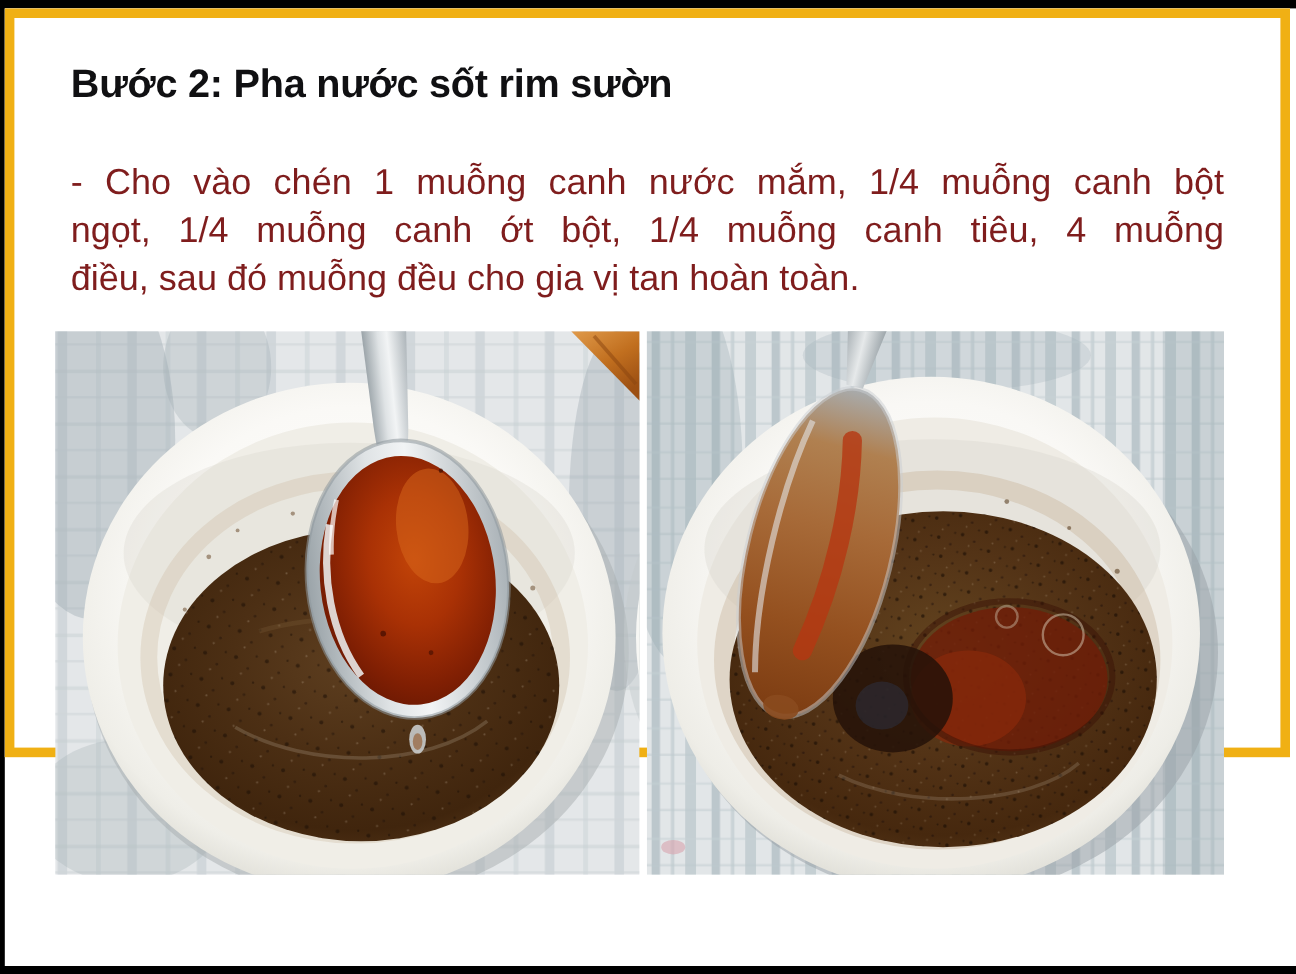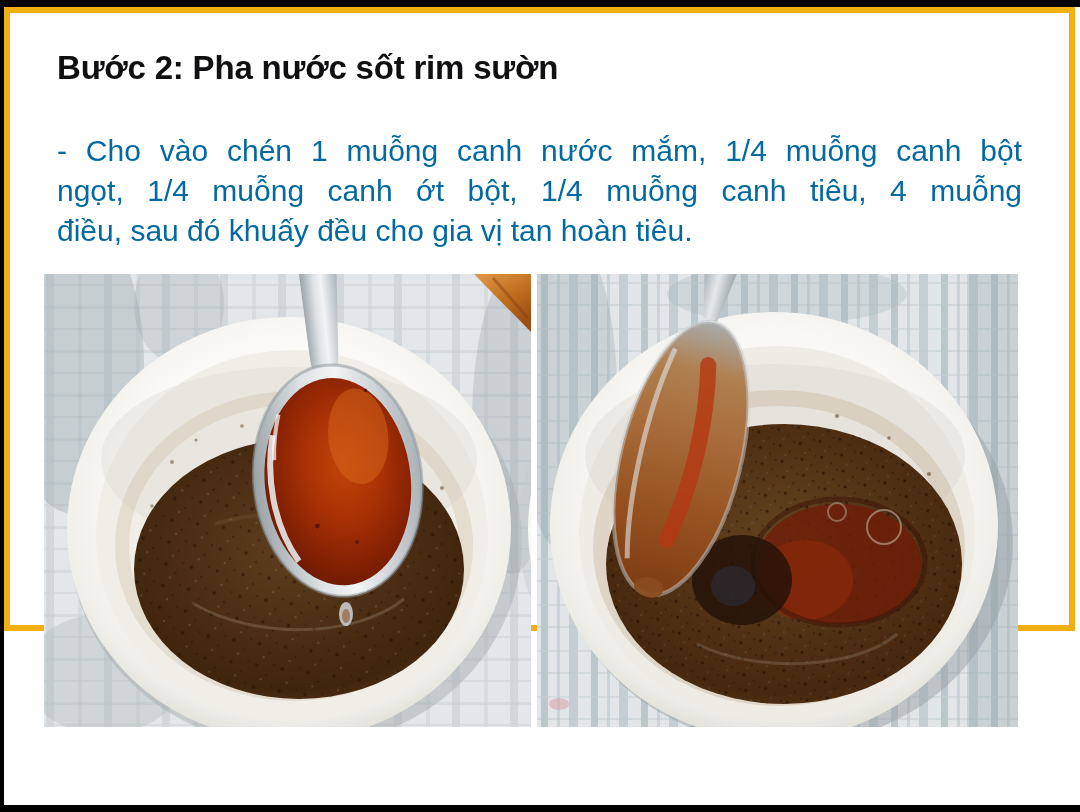--- a/index.html
+++ b/index.html
@@ -13,33 +13,33 @@
   }
   .bar { position:absolute; background:#000; }
   .bar-top    { left:0; top:0; width:1080px; height:7px; }
   .bar-bottom { left:0; top:805px; width:1080px; height:7px; }
   .bar-left   { left:0; top:0; width:4px; height:812px; }
   .card {
     position:absolute;
     left:4px; top:7px;
     width:1071px; height:624px;
     background:#ffffff;
-    border:6px solid #ef4444;
+    border:8px solid #ef4444;
   }
   .heading {
     margin:38px 47px 0 47px;
     font-size:33px;
     line-height:34px;
     font-weight:bold;
     color:#101012;
     letter-spacing:-0.2px;
   }
   .bodytext {
     margin:46px 47px 0 47px;
-    color:#0369a1;
+    color:#7f1d1d;
   }
   .line {
     font-size:30px;
     line-height:40px;
     white-space:normal;
     text-align:left;
   }
   .line.justify {
     text-align:justify;
     text-align-last:justify;
@@ -60,21 +60,21 @@
 <div class="bar bar-bottom"></div>
 <div class="bar bar-left"></div>
 
 <div class="card" style="border-color: rgb(240, 176, 20);">
 
   <h1 class="heading">Bước 2: Pha nước sốt rim sườn</h1>
 
   <div class="bodytext">
     <div class="line justify">- Cho vào chén 1 muỗng canh nước mắm, 1/4 muỗng canh bột</div>
     <div class="line justify">ngọt, 1/4 muỗng canh ớt bột, 1/4 muỗng canh tiêu, 4 muỗng</div>
-    <div class="line">điều, sau đó khuấy đều cho gia vị tan hoàn tiêu.</div>
+    <div class="line">điều, sau đó muỗng đều cho gia vị tan hoàn toàn.</div>
   </div>
 
   <div class="photos">
 
     <div class="photo" title="Spoon holding translucent red-amber sauce above a white bowl of dark brown sauce on gray striped cloth">
       <svg width="487" height="453" viewBox="0 0 487 453" xmlns="http://www.w3.org/2000/svg">
         <defs>
           <pattern id="fabL" width="58" height="44" patternUnits="userSpaceOnUse">
             <rect x="2" width="8" height="44" fill="#b6c0c6" opacity="0.5"></rect>
             <rect x="34" width="4" height="44" fill="#c4cdd1" opacity="0.5"></rect>

